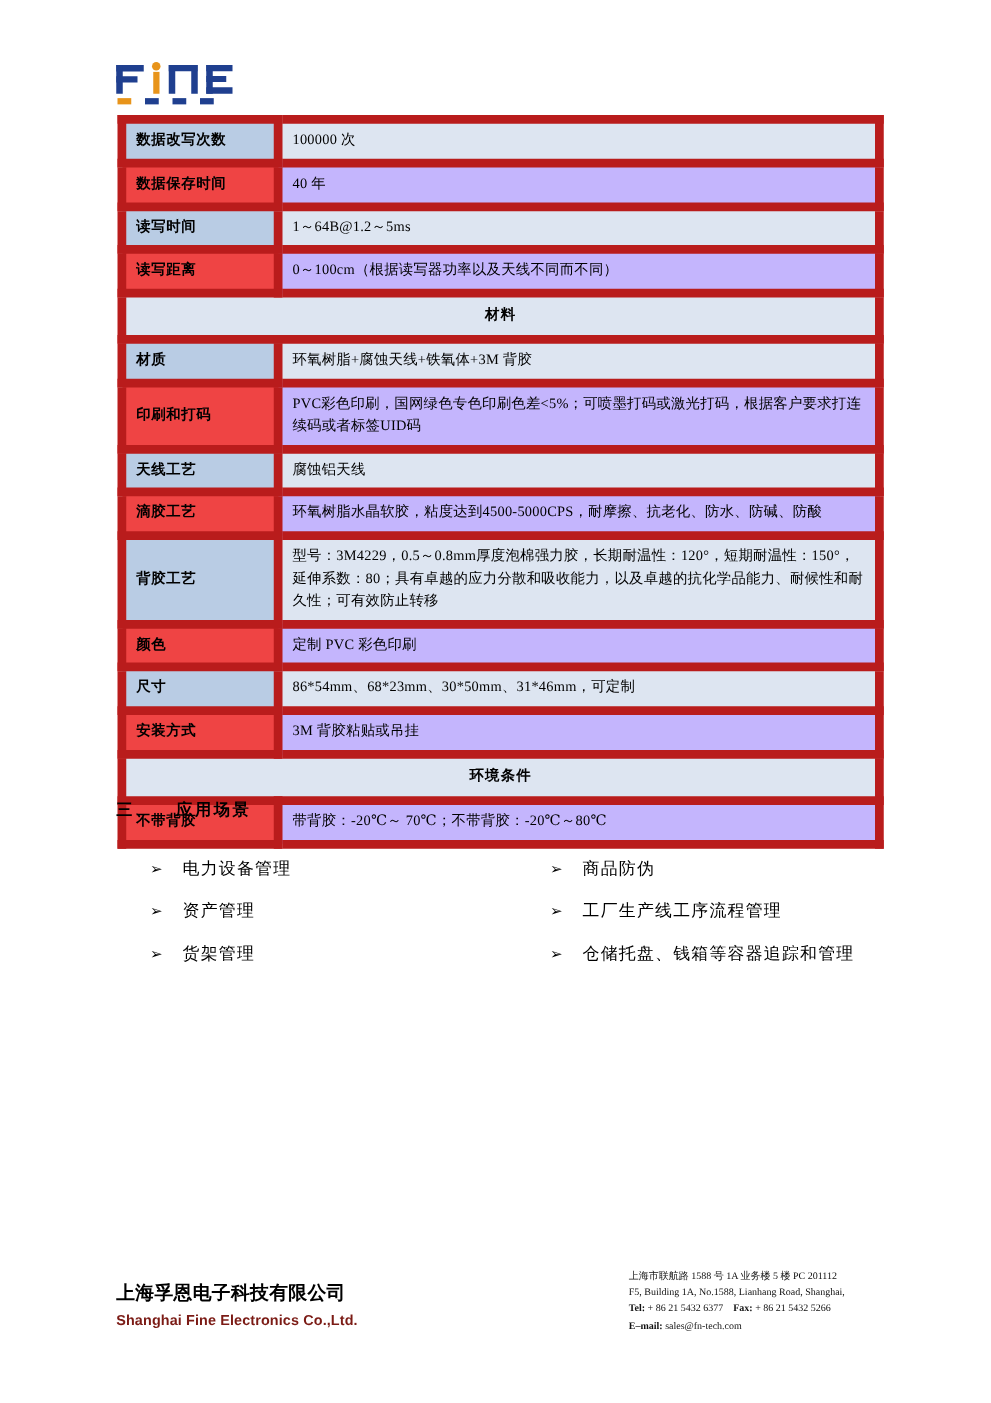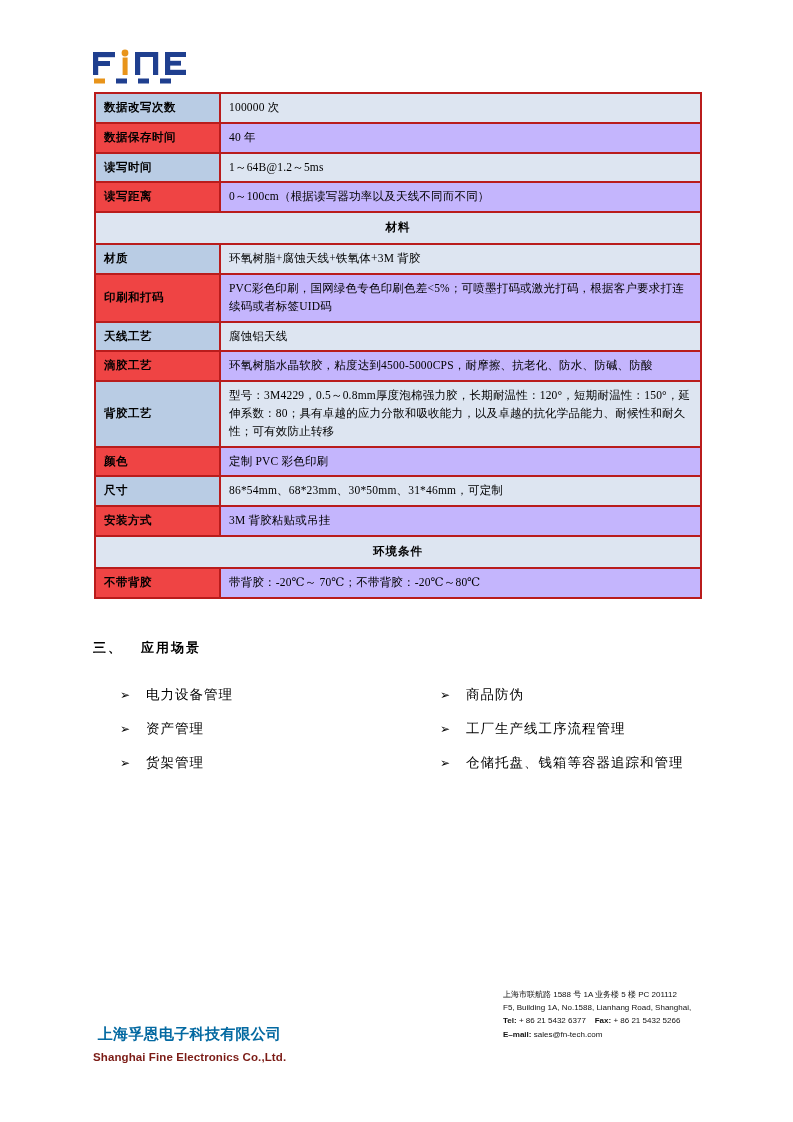--- a/index.html
+++ b/index.html
@@ -40,21 +40,21 @@
     top: 92px;
     width: 606px;
     border-collapse: collapse;
     table-layout: fixed;
     font-family: "Liberation Serif", "DejaVu Serif", serif;
   }
   .spec-table col.c-label { width: 125px; }
   .spec-table col.c-value { width: 481px; }
 
   .spec-table td {
-    border: 2px solid #b91c1c;
+    border: 7px solid #b91c1c;
     padding: 5px 8px;
     font-size: 11.5px;
     line-height: 1.55;
     vertical-align: middle;
     color: #000;
     word-break: break-word;
   }
   .spec-table td.label {
     font-weight: 600;
     letter-spacing: 0.5px;
@@ -123,38 +123,37 @@
   .footer-left {
     position: absolute;
     left: 93px;
     top: 1025px;
   }
   .footer-cn {
     font-family: "Liberation Sans", sans-serif;
     font-weight: 700;
     font-size: 15px;
     letter-spacing: 0.3px;
-    color: #0369a1;
+    color: #000000;
     margin: 0 0 7px 0;
-    text-align: center;
   }
   .footer-en {
     font-family: "Liberation Sans", sans-serif;
     font-weight: 700;
     font-size: 11.5px;
     letter-spacing: 0.1px;
     color: #7b1b15;
     margin: 0;
   }
 
   .footer-right {
     position: absolute;
     left: 503px;
-    top: 988px;
-    font-family: Liberation Sans, sans-serif;
+    top: 1014px;
+    font-family: Liberation Serif, serif;
     font-size: 8px;
     line-height: 1.65;
     color: #111111;
   }
   .footer-right .line { white-space: nowrap; }
   .footer-right .lbl { font-weight: 700; }
 </style>
 </head>
 <body>
 

